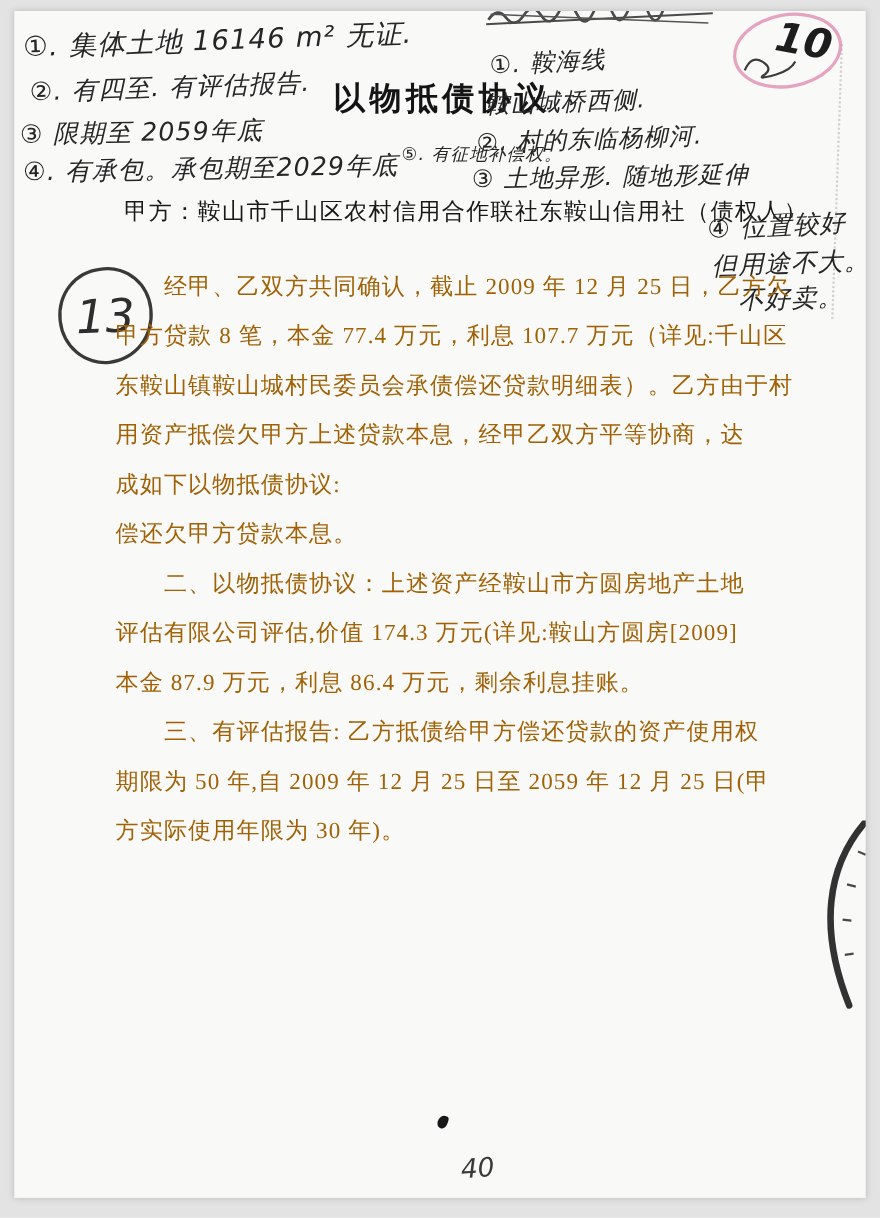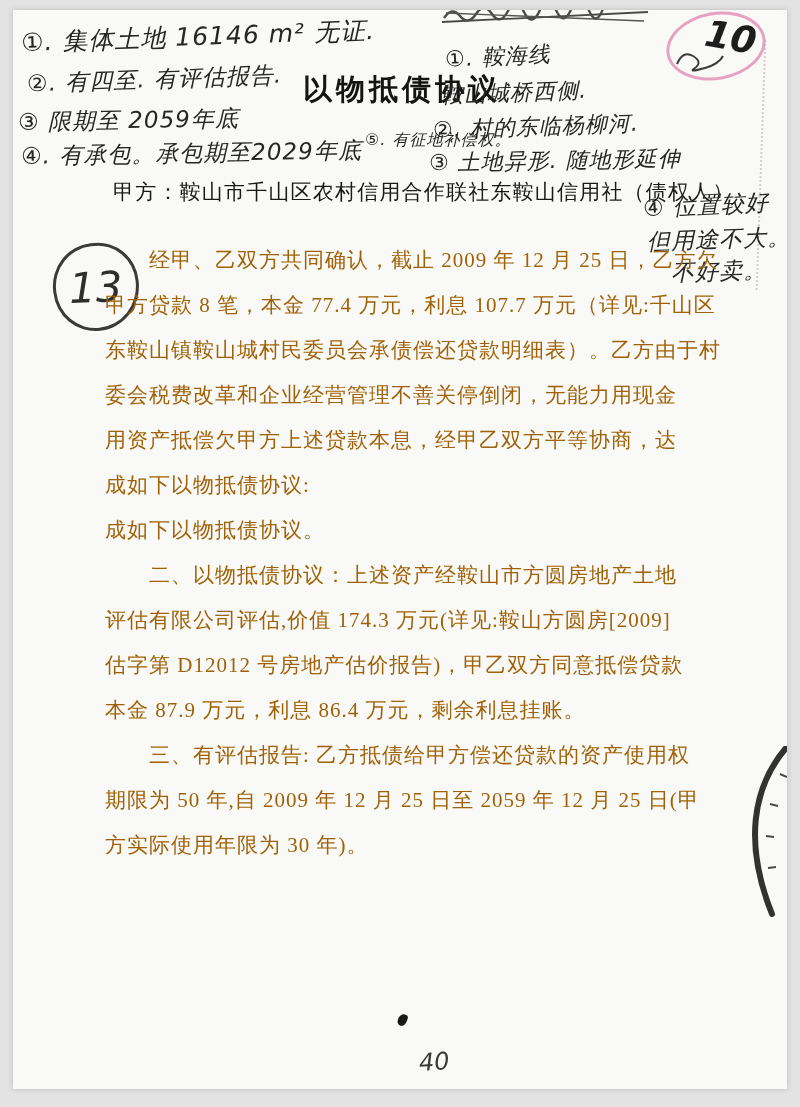--- a/index.html
+++ b/index.html
@@ -116,27 +116,25 @@
   <div class="hw hw-rm" style="left:658px;top:246px;transform:rotate(-2deg);">不好卖。</div>
 
   <div class="circle-13">
     <span>13</span>
   </div>
 
   <div class="body-block printed">
     <div class="body-line">　　经甲、乙双方共同确认，截止 2009 年 12 月 25 日，乙方欠</div>
     <div class="body-line">甲方贷款 8 笔，本金 77.4 万元，利息 107.7 万元（详见:千山区</div>
     <div class="body-line">东鞍山镇鞍山城村民委员会承债偿还贷款明细表）。乙方由于村</div>
-    <div class="body-line">委会税费改革和企业经营管理不善关停倒闭，无能力用现金</div>
     <div class="body-line">用资产抵偿欠甲方上述贷款本息，经甲乙双方平等协商，达</div>
     <div class="body-line">成如下以物抵债协议:</div>
-    <div class="body-line">成如下以物抵债协议。</div>
+    <div class="body-line">偿还欠甲方贷款本息。</div>
     <div class="body-line">　　二、以物抵债协议：上述资产经鞍山市方圆房地产土地</div>
     <div class="body-line">评估有限公司评估,价值 174.3 万元(详见:鞍山方圆房[2009]</div>
-    <div class="body-line">估字第 D12012 号房地产估价报告)，甲乙双方同意抵偿贷款</div>
     <div class="body-line">本金 87.9 万元，利息 86.4 万元，剩余利息挂账。</div>
     <div class="body-line">　　三、有评估报告: 乙方抵债给甲方偿还贷款的资产使用权</div>
     <div class="body-line">期限为 50 年,自 2009 年 12 月 25 日至 2059 年 12 月 25 日(甲</div>
     <div class="body-line">方实际使用年限为 30 年)。</div>
   </div>
 
   <svg class="seal" viewBox="0 0 50 174">
     <path d="M46,2 C12,42 4,98 32,168" fill="none" stroke="#1c1c1c" stroke-width="6" stroke-linecap="round" opacity="0.9"></path>
     <path d="M40,28 l7,3 M30,58 l8,2 M26,90 l8,1 M28,122 l8,-1" stroke="#1c1c1c" stroke-width="2" opacity="0.8"></path>
   </svg>

